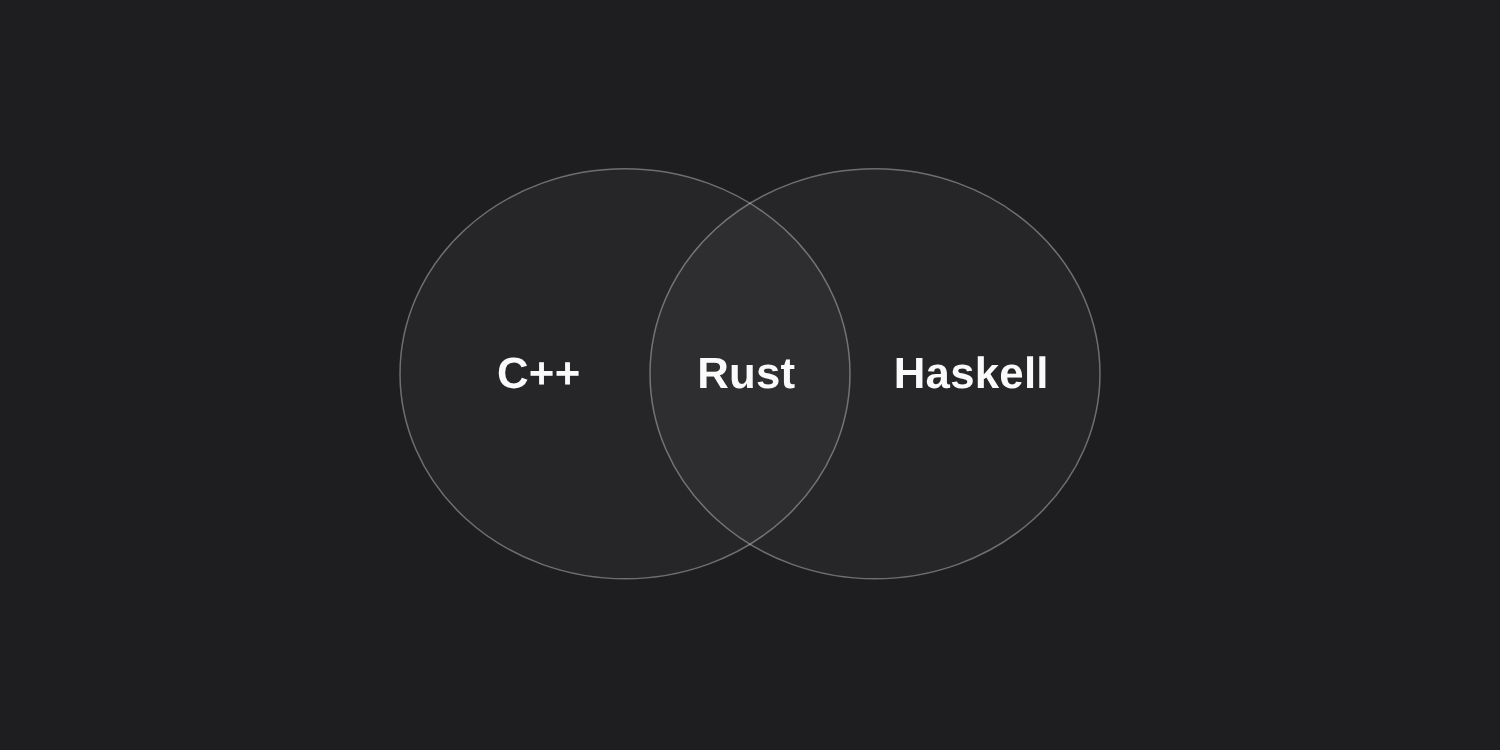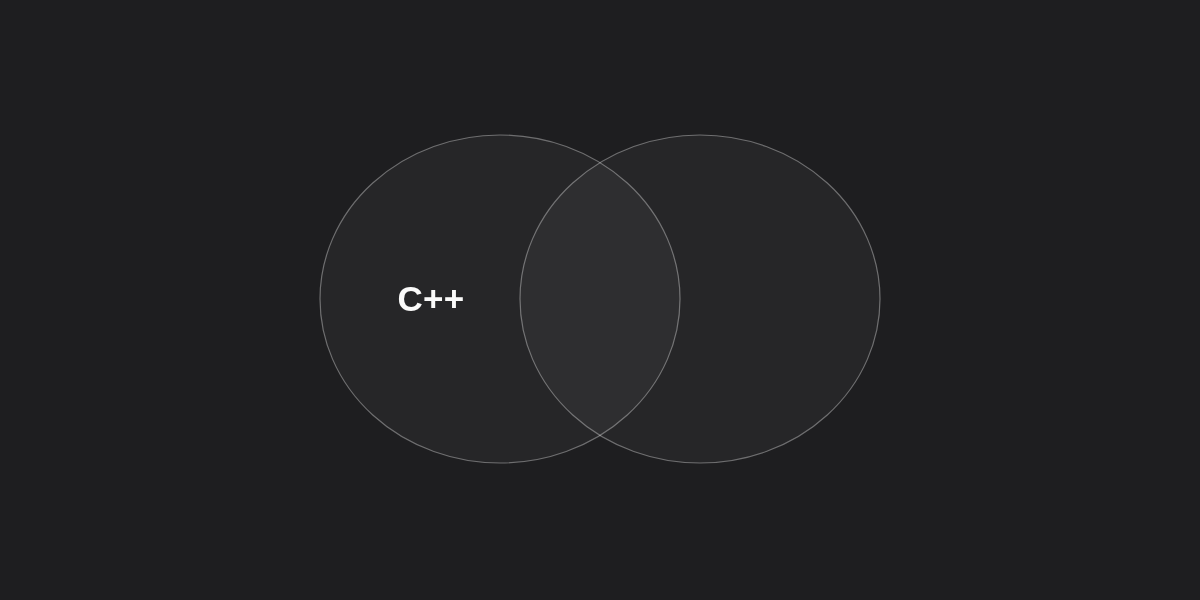--- a/index.html
+++ b/index.html
@@ -52,15 +52,17 @@
 
 <div class="stage">
 
   <svg class="venn-svg" width="1200" height="600" viewBox="0 0 1200 600" aria-hidden="true">
     <ellipse class="venn-circle" cx="500" cy="299" rx="180" ry="164"></ellipse>
     <ellipse class="venn-circle" cx="700" cy="299" rx="180" ry="164"></ellipse>
   </svg>
 
   <div class="venn-label left">C++</div>
 
+  <div class="venn-label mid">Rust</div>
 
+  <div class="venn-label right">Haskell</div>
 
 </div>
 
 </body></html>

